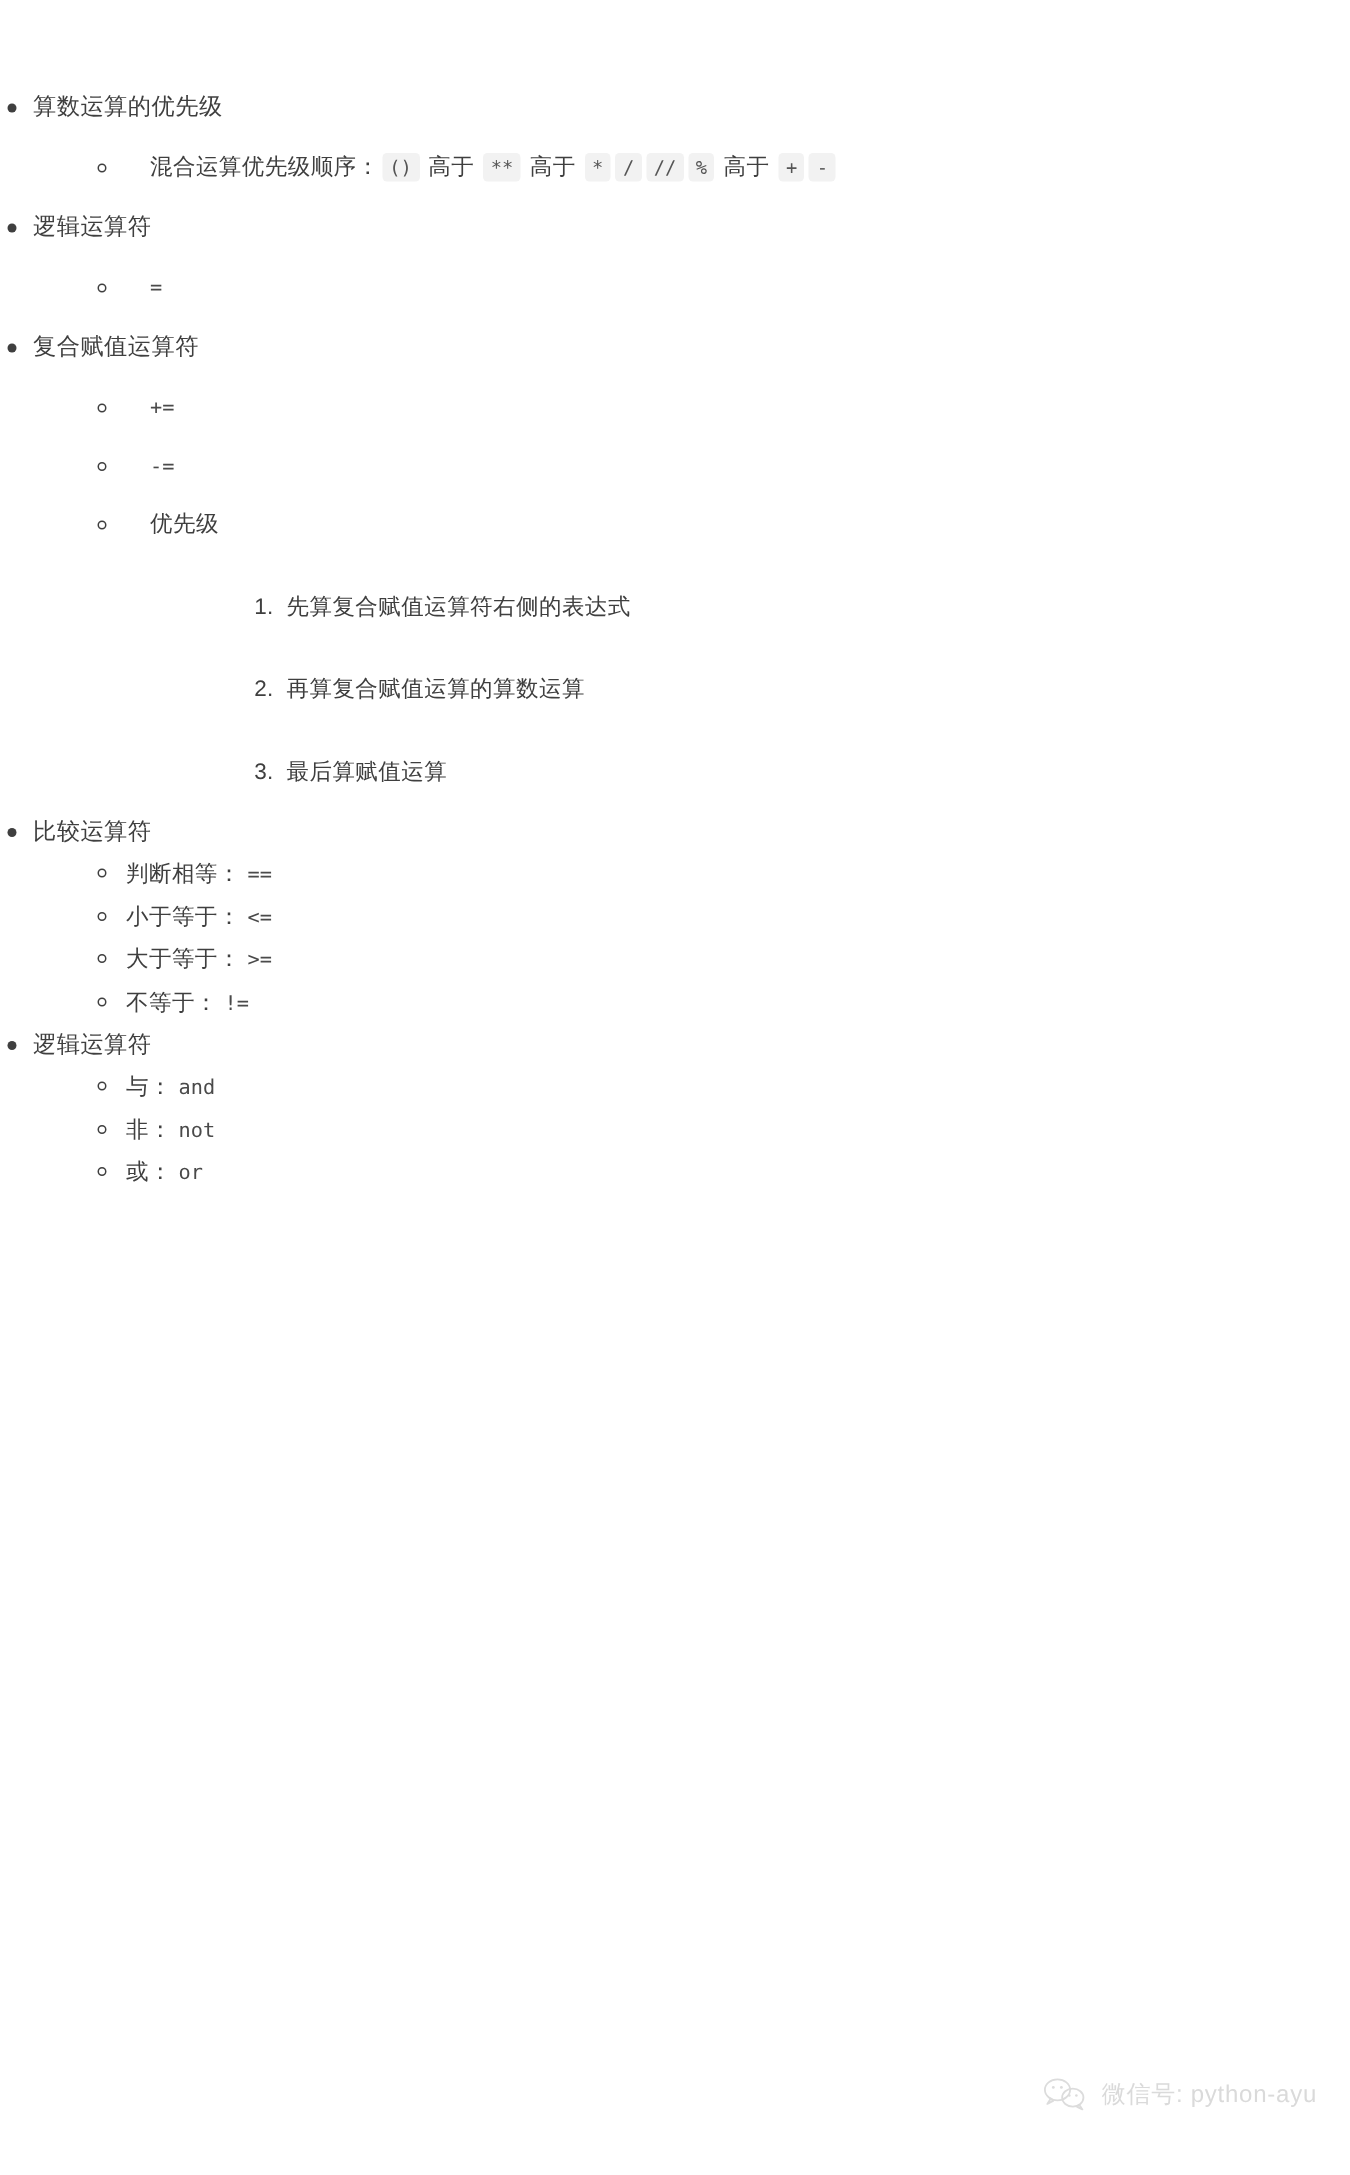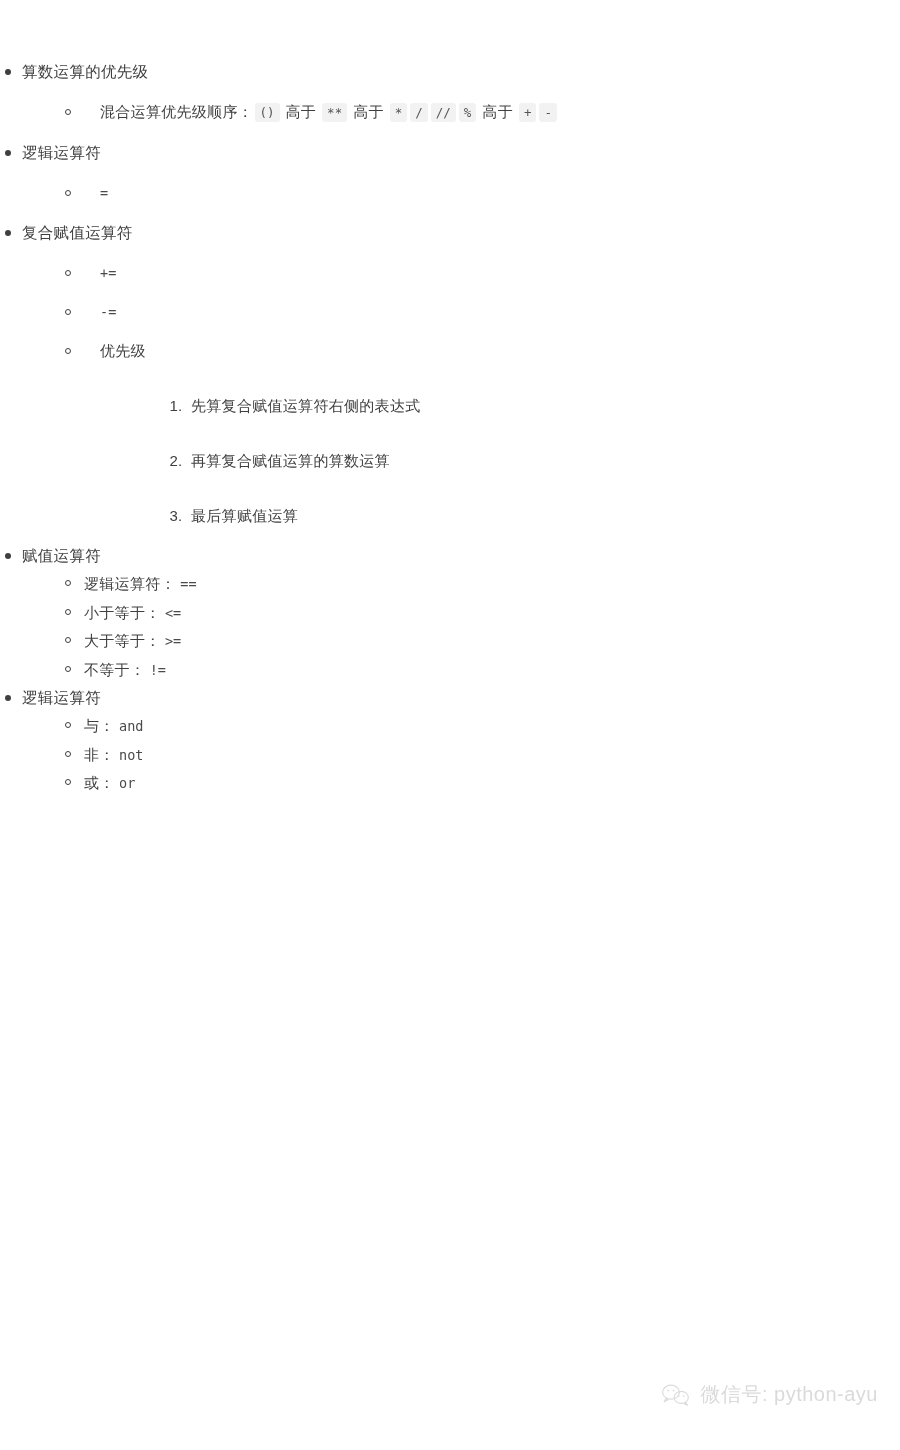--- a/index.html
+++ b/index.html
@@ -141,21 +141,21 @@
     align-items: center;
     gap: 9px;
     color: #d9d9d9;
   }
   .footer .wechat-icon {
     width: 30px;
     height: 24px;
     display: block;
   }
   .footer .footer-text {
-    font-size: 20px;
+    font-size: 16px;
     color: #dadada;
     letter-spacing: 0.5px;
     white-space: nowrap;
   }
 </style>
 </head>
 <body>
 
 <div class="page">
 
@@ -190,24 +190,24 @@
               <div class="l2-text"><span>优先级</span></div>
               <ol class="lvl3">
                 <li class="l3"><span>先算复合赋值运算符右侧的表达式</span></li>
                 <li class="l3"><span>再算复合赋值运算的算数运算</span></li>
                 <li class="l3"><span>最后算赋值运算</span></li>
               </ol>
             </li>
           </ul>
         </li>
         <li class="l1">
-          <div class="l1-text">赋值运算符</div>
-          <ul class="lvl2">
-            <li class="l2 tight">
-              <div class="l2-text"><span>逻辑运算符：</span> <code class="mono">==</code></div>
+          <div class="l1-text">比较运算符</div>
+          <ul class="lvl2">
+            <li class="l2 tight">
+              <div class="l2-text"><span>判断相等：</span> <code class="mono">==</code></div>
             </li>
             <li class="l2 tight">
               <div class="l2-text"><span>小于等于：</span> <code class="mono">&lt;=</code></div>
             </li>
             <li class="l2 tight">
               <div class="l2-text"><span>大于等于：</span> <code class="mono">&gt;=</code></div>
             </li>
             <li class="l2 tight">
               <div class="l2-text"><span>不等于：</span> <code class="mono">!=</code></div>
             </li>

